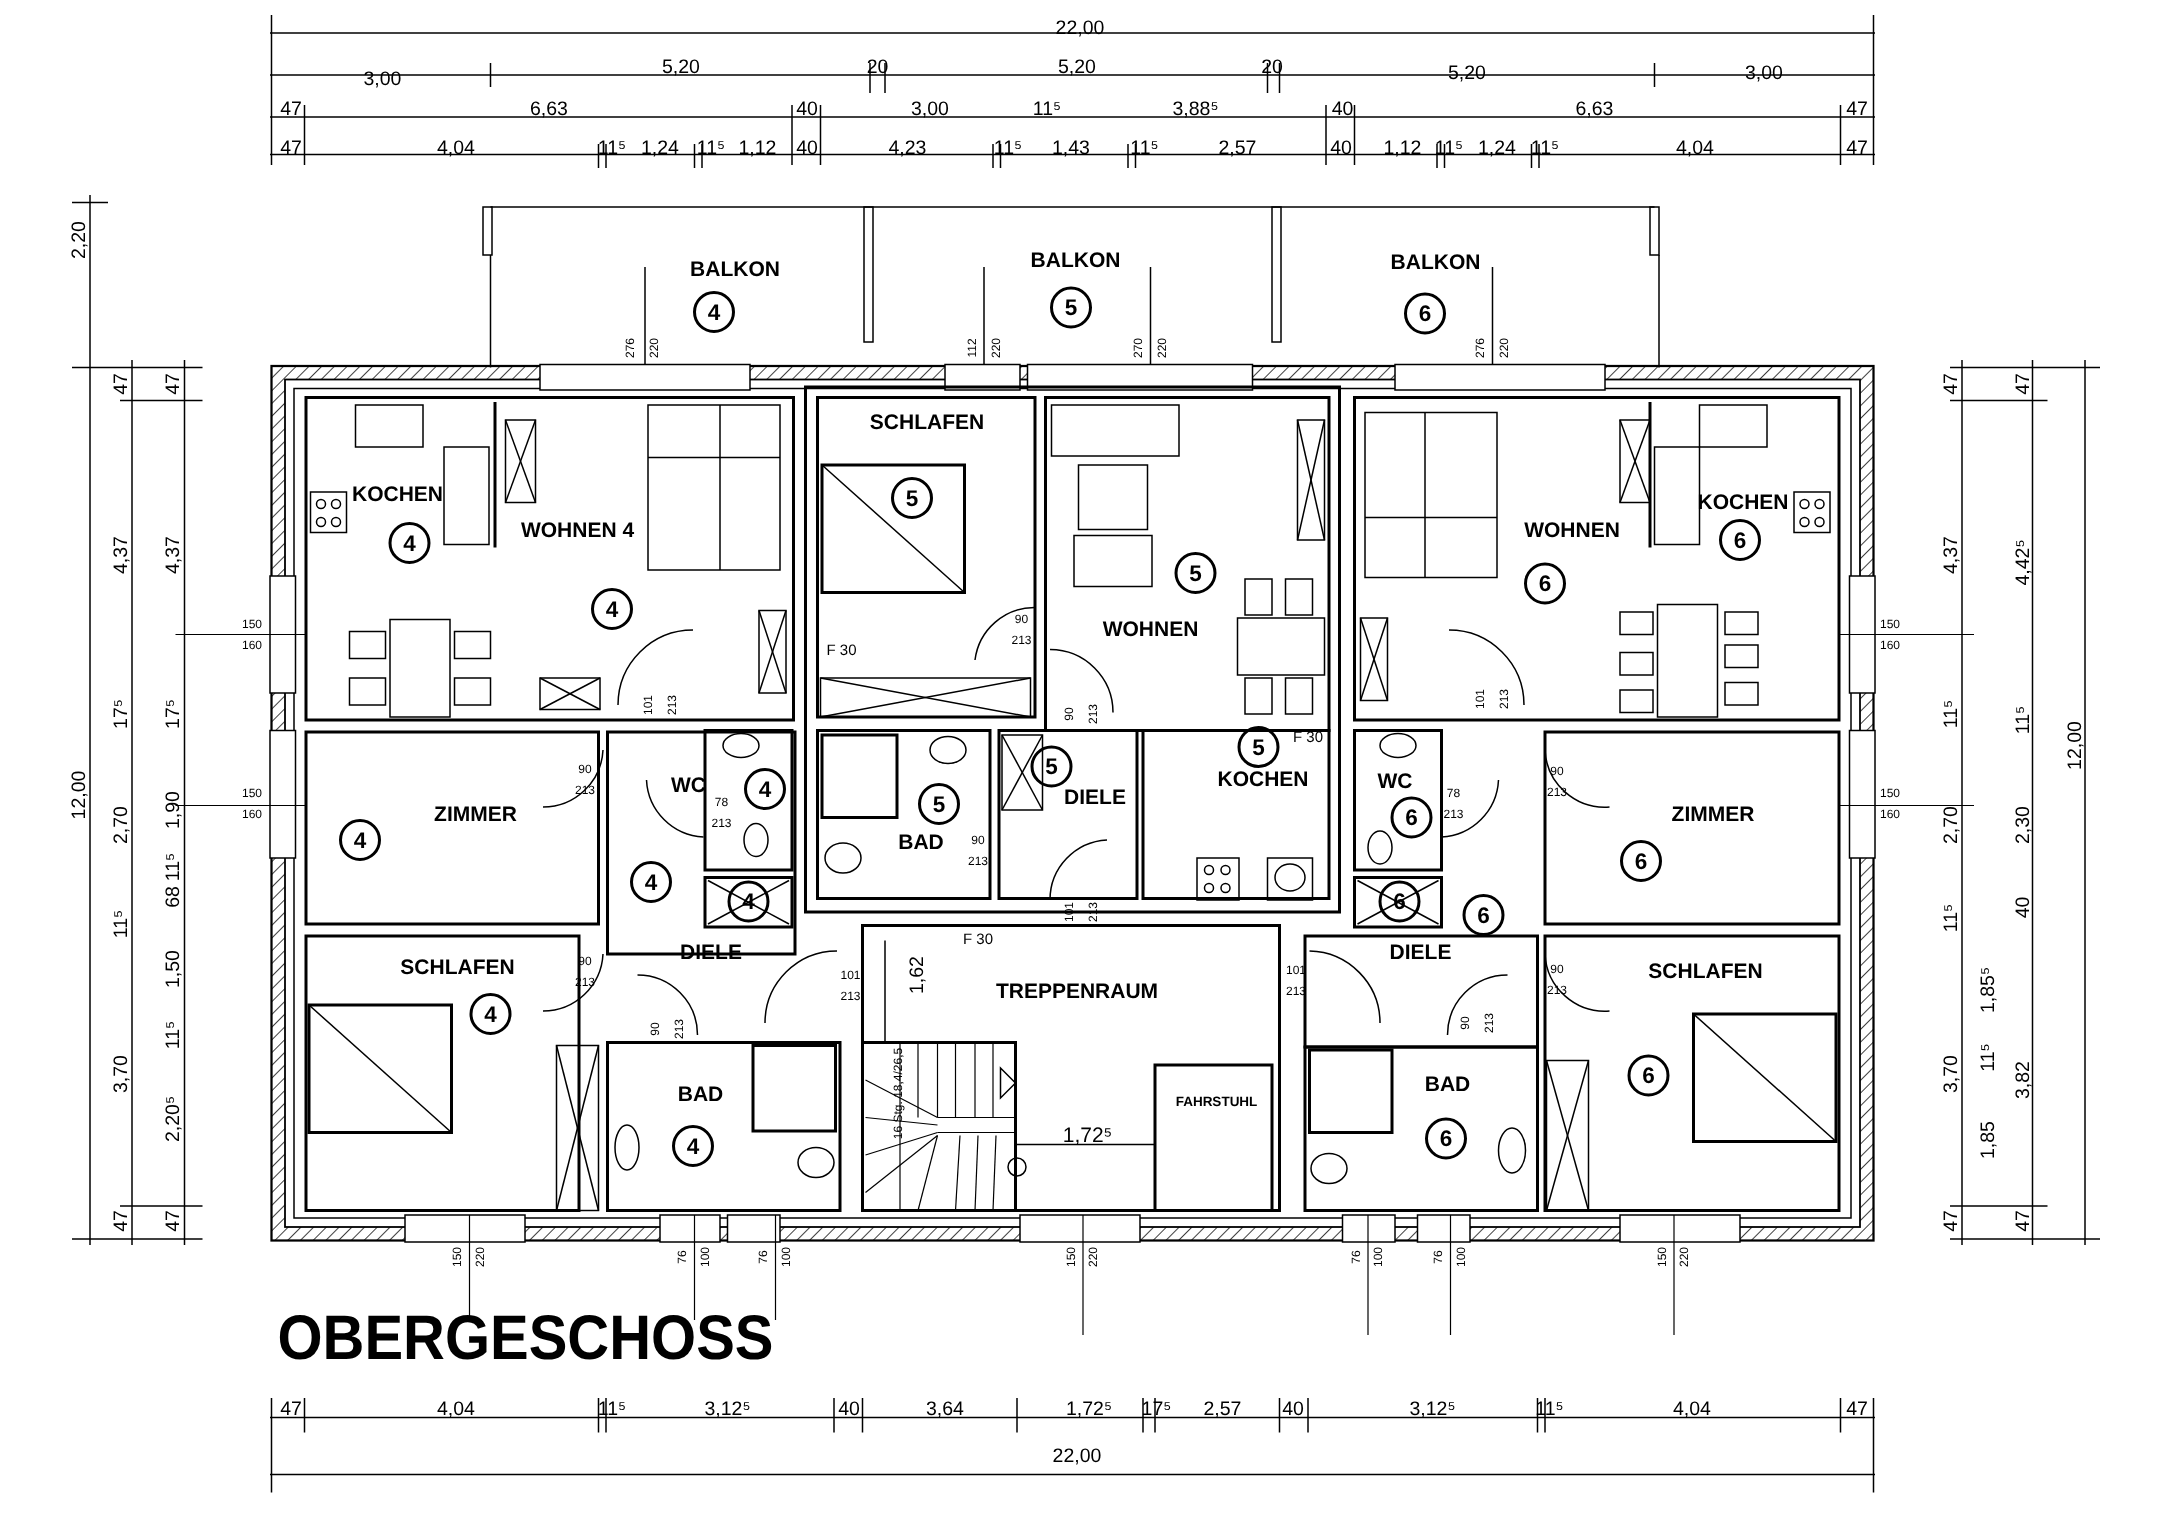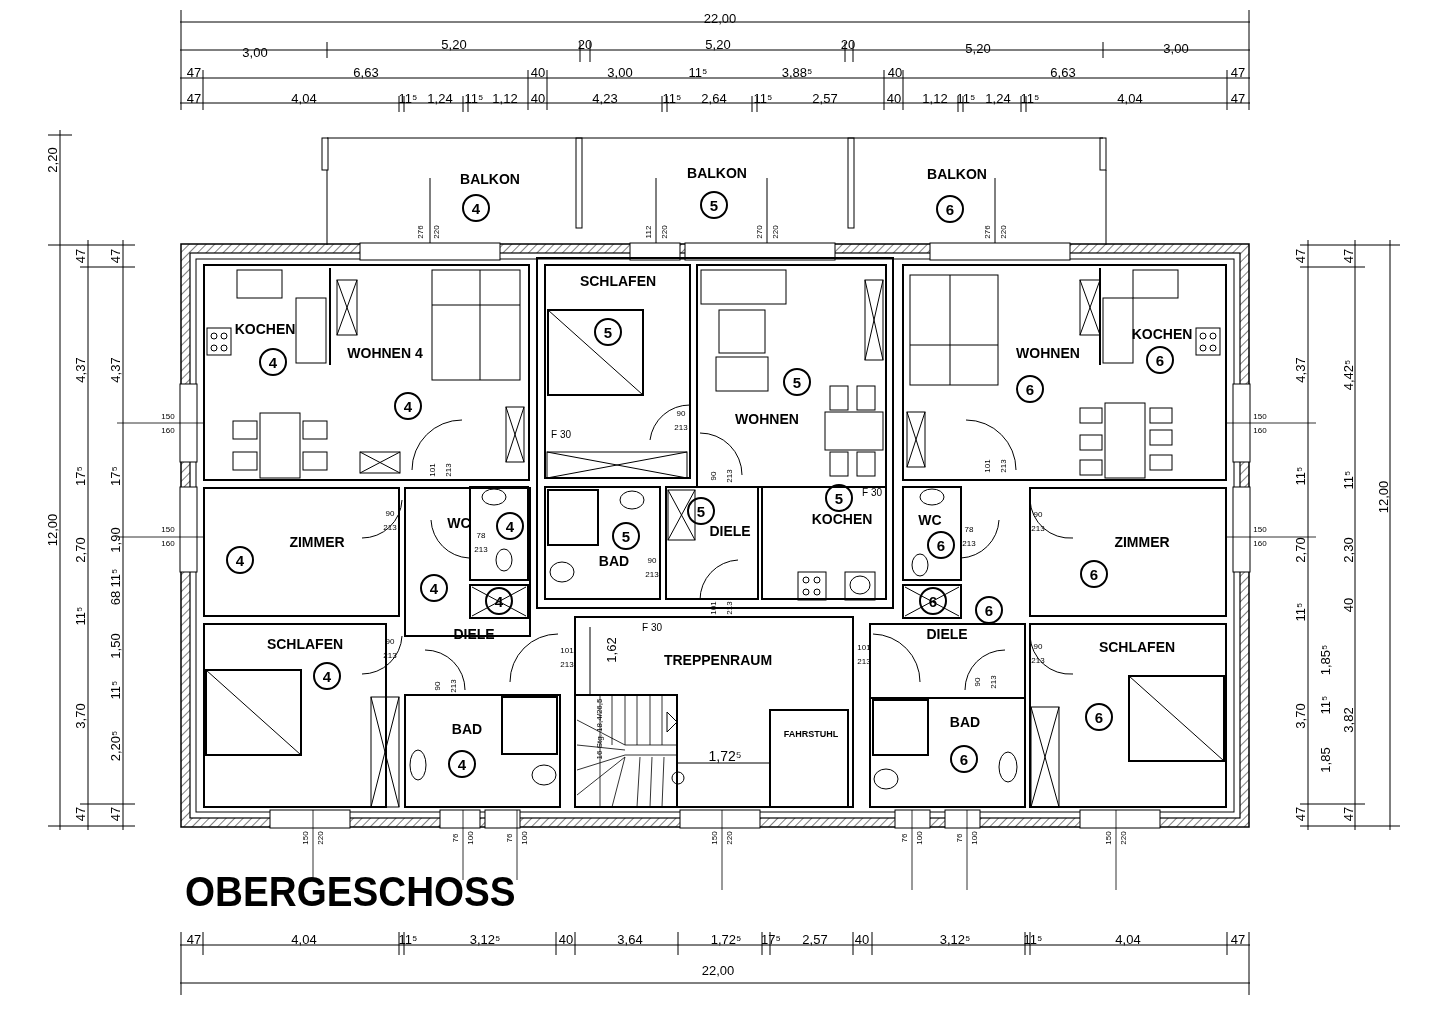--- a/index.html
+++ b/index.html
@@ -349,21 +349,21 @@
 
 <div class="dim" style="left:194px;top:98px;">47</div>
 <div class="dim" style="left:304px;top:98px;">4,04</div>
 <div class="dim" style="left:408px;top:98px;">11⁵</div>
 <div class="dim" style="left:440px;top:98px;">1,24</div>
 <div class="dim" style="left:474px;top:98px;">11⁵</div>
 <div class="dim" style="left:505px;top:98px;">1,12</div>
 <div class="dim" style="left:538px;top:98px;">40</div>
 <div class="dim" style="left:605px;top:98px;">4,23</div>
 <div class="dim" style="left:672px;top:98px;">11⁵</div>
-<div class="dim" style="left:714px;top:98px;">2,64</div>
+<div class="dim" style="left:714px;top:98px;">1,43</div>
 <div class="dim" style="left:763px;top:98px;">11⁵</div>
 <div class="dim" style="left:825px;top:98px;">2,57</div>
 <div class="dim" style="left:894px;top:98px;">40</div>
 <div class="dim" style="left:935px;top:98px;">1,12</div>
 <div class="dim" style="left:966px;top:98px;">11⁵</div>
 <div class="dim" style="left:998px;top:98px;">1,24</div>
 <div class="dim" style="left:1030px;top:98px;">11⁵</div>
 <div class="dim" style="left:1130px;top:98px;">4,04</div>
 <div class="dim" style="left:1238px;top:98px;">47</div>
 

